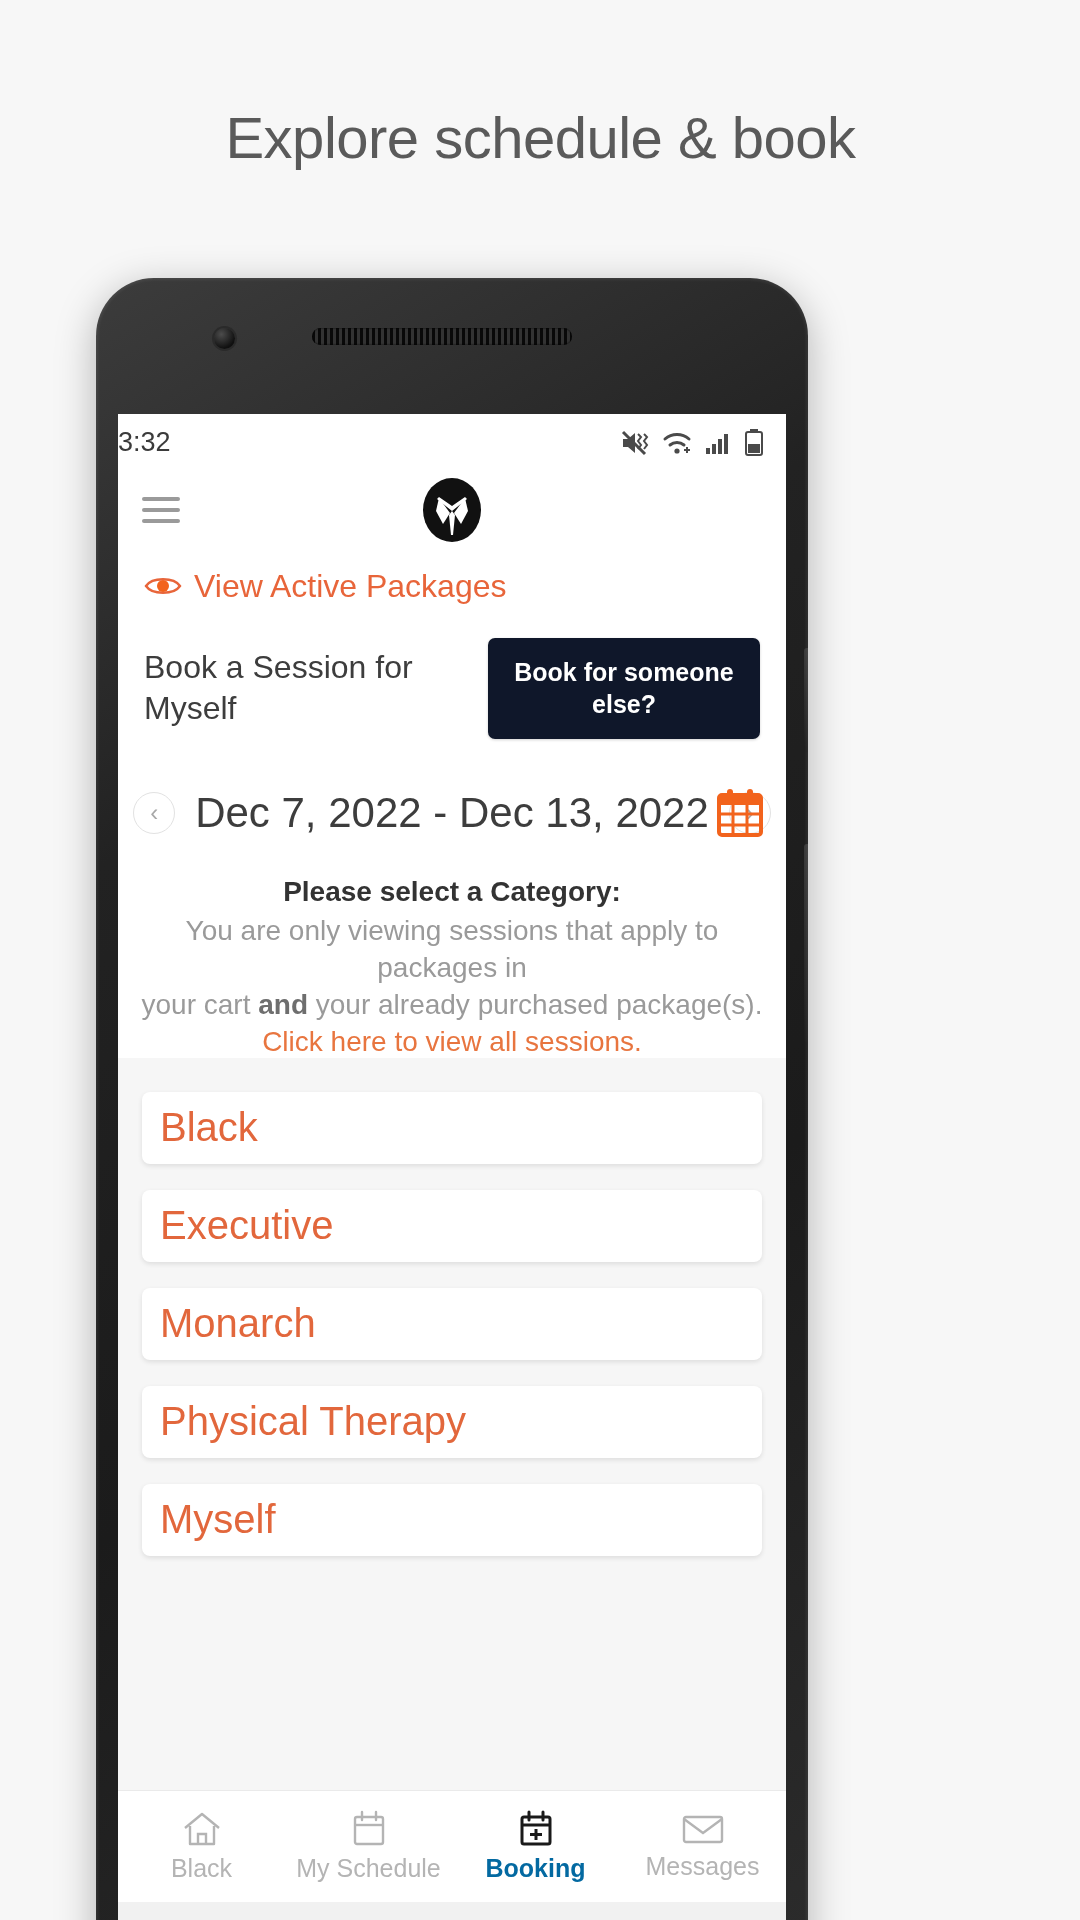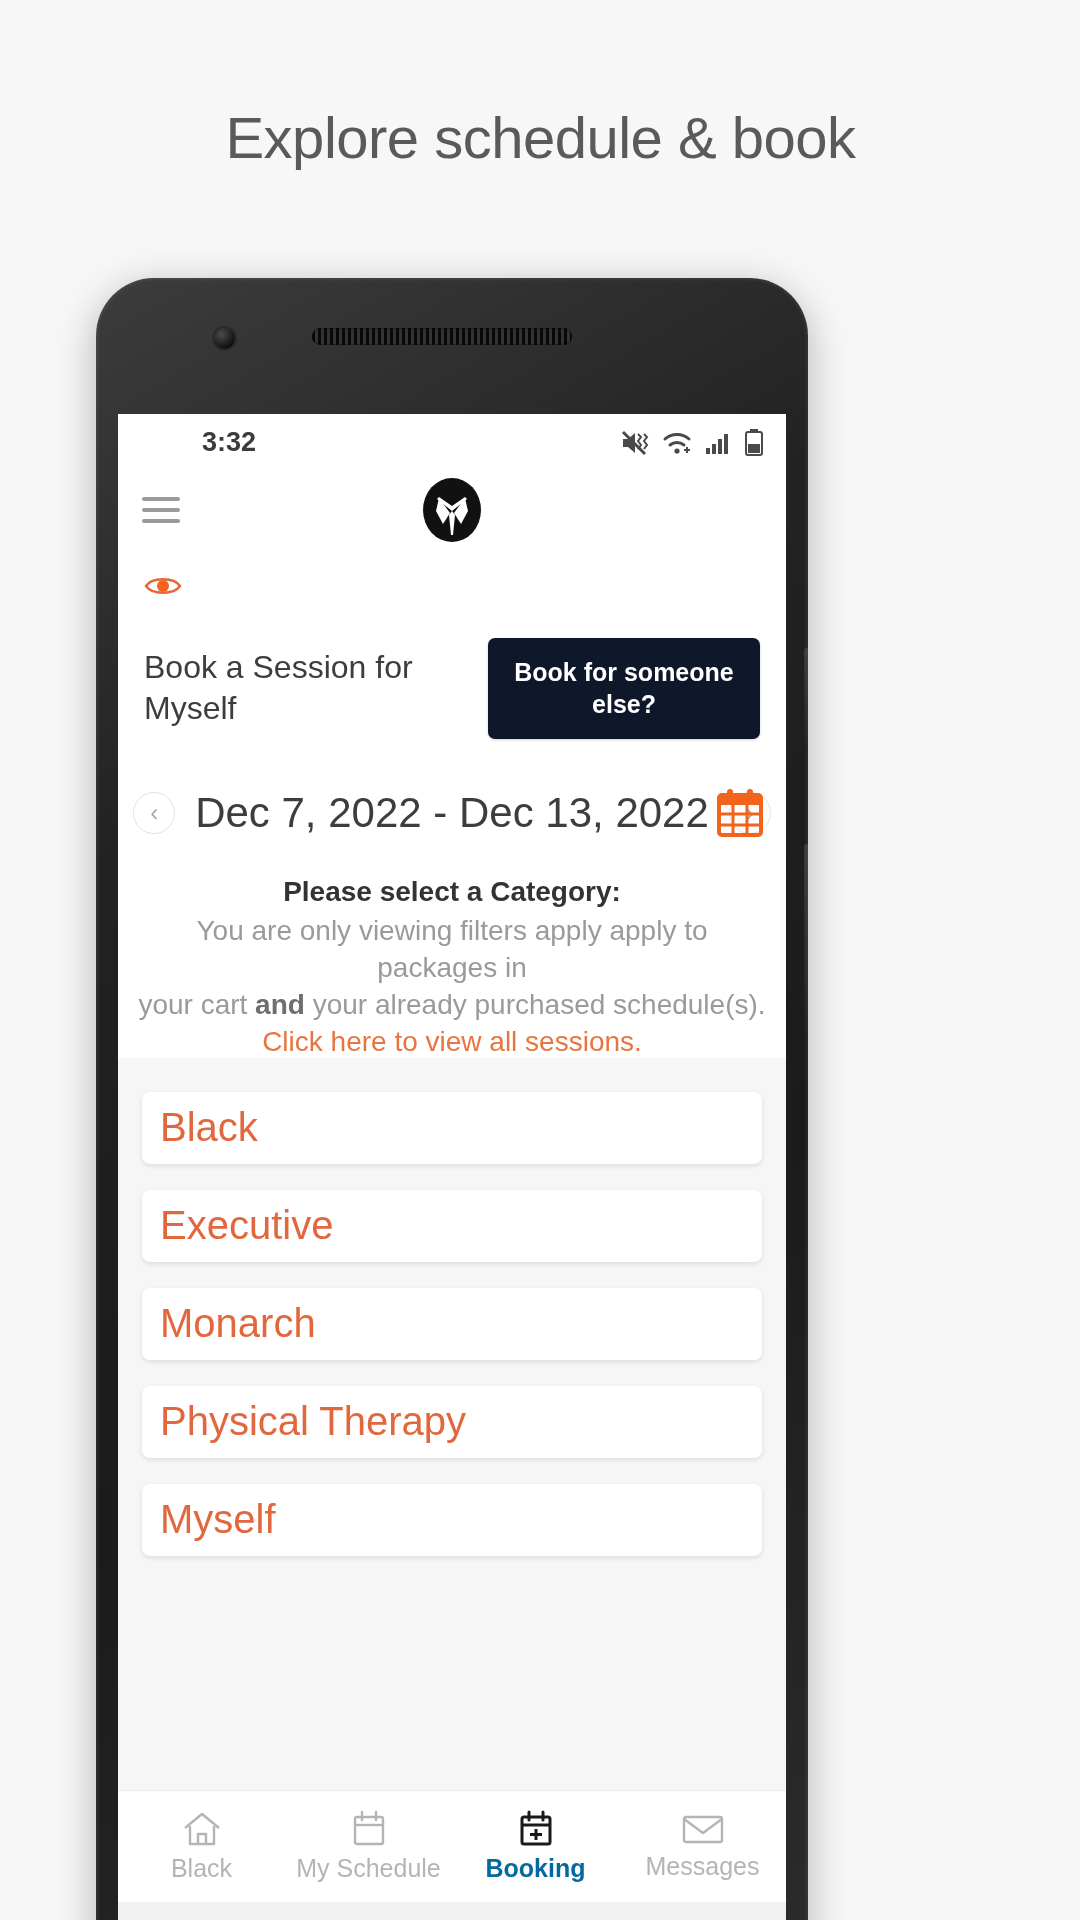--- a/index.html
+++ b/index.html
@@ -74,22 +74,21 @@
   }
 
   
   .statusbar {
     height:56px; flex:0 0 56px;
     display:flex; align-items:center; justify-content:space-between;
     padding:0 22px 0 0;
     background:#fff;
   }
   .status-time {
-    font-size:27px; color:#3b3b3b; font-weight:700;
-    padding-left:84px;
+    font-size:27px; color:#3b3b3b; font-weight:400;
   }
   .status-icons { display:flex; align-items:flex-end; gap:11px; }
   .status-icons svg { display:block; }
 
   
   .appbar {
     flex:0 0 80px;
     position:relative;
     display:flex; align-items:center;
     background:#fff;
@@ -288,20 +287,21 @@
         <path d="M46 21 L35 36 L42 47 L49 34 Z" fill="#fff"></path>
         <path d="M33 34 L36 38 L34 58 L32 58 L30 38 Z" fill="#fff"></path>
       </svg>
     </div>
 
     <div class="active-pkg">
       <svg width="38" height="24" viewBox="0 0 38 24">
         <path d="M2 12 C8 3, 30 3, 36 12 C30 21, 8 21, 2 12 Z" fill="none" stroke="#e8653a" stroke-width="2.4"></path>
         <circle cx="19" cy="12" r="6" fill="#f2631c"></circle>
       </svg>
+      <div class="label">View Active Packages</div>
     </div>
 
     <div class="book-row">
       <div class="book-title">Book a Session for Myself</div>
       <button class="book-else">Book for someone else?</button>
     </div>
 
     <div class="date-nav">
       <div class="circ-btn">‹</div>
       <div class="date-text">Dec 7, 2022 - Dec 13, 2022</div>
@@ -315,23 +315,23 @@
           <line x1="5" y1="27" x2="47" y2="27"></line>
           <line x1="5" y1="38" x2="47" y2="38"></line>
           <line x1="19" y1="18" x2="19" y2="48"></line>
           <line x1="33" y1="18" x2="33" y2="48"></line>
         </g>
       </svg>
     </div>
 
     <div class="notice">
       <div class="notice-title">Please select a Category:</div>
-      <div class="notice-body">You are only viewing filters apply apply to packages in</div>
+      <div class="notice-body">You are only viewing sessions that apply to packages in</div>
       <div class="notice-body">
-        <span>your cart </span><b>and</b><span> your already purchased schedule(s).</span>
+        <span>your cart </span><b>and</b><span> your already purchased package(s).</span>
       </div>
       <span class="notice-link">Click here to view all sessions.</span>
     </div>
 
     <div class="cat-list">
       <div class="cat-item">
         <span>Black</span>
       </div>
       <div class="cat-item">
         <span>Executive</span>

